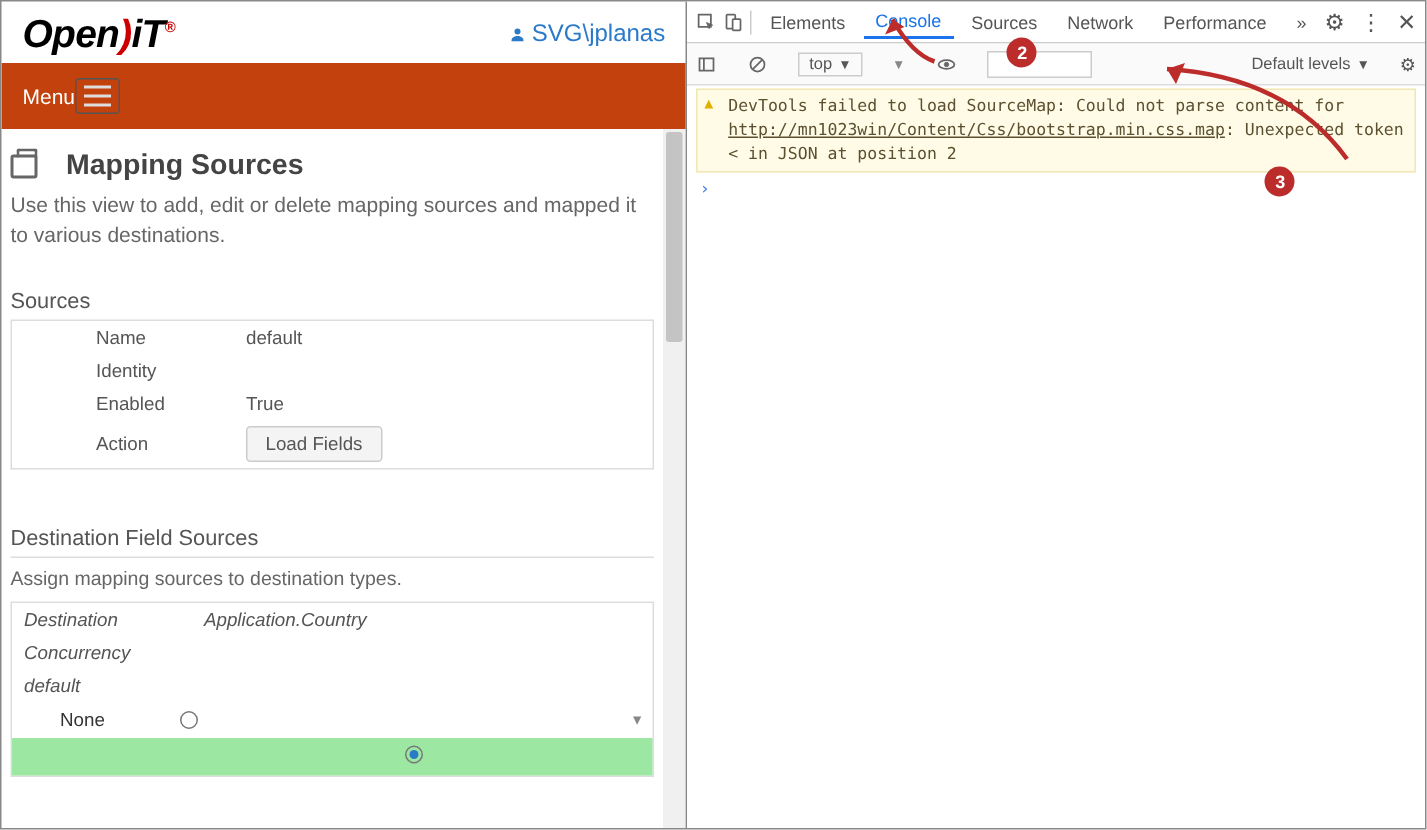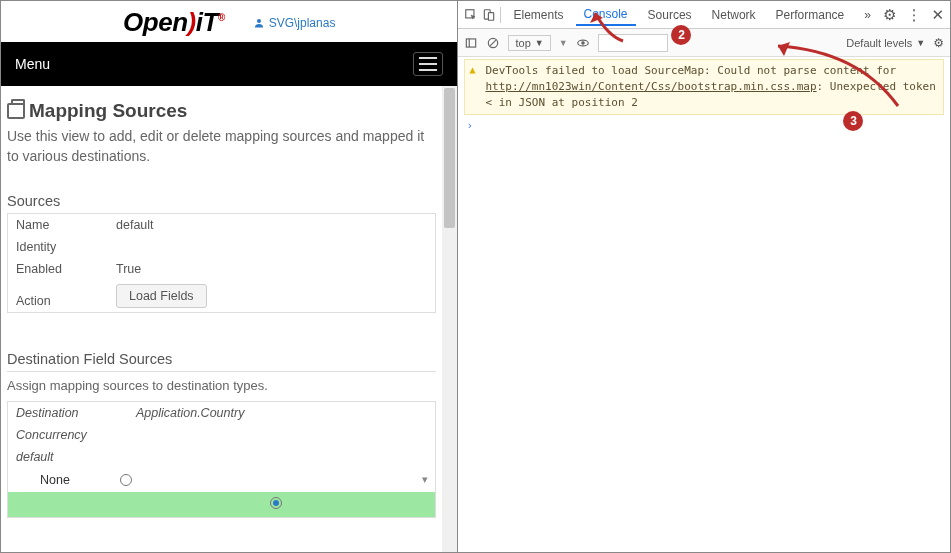--- a/index.html
+++ b/index.html
@@ -2,46 +2,46 @@
 <html><head>
 <meta charset="utf-8">
 <style>
   * { box-sizing: border-box; margin: 0; padding: 0; }
   body { font-family: "Segoe UI", Arial, sans-serif; font-size: 13px; color: #333; background: #fff; width: 951px; height: 553px; overflow: hidden; border: 1px solid #888; }
   .outer { display: flex; width: 100%; height: 100%; }
   .left-pane { width: 475px; height: 100%; border-right: 1px solid #888; display: flex; flex-direction: column; }
   .right-pane { flex: 1; height: 100%; display: flex; flex-direction: column; background: #fff; }
 
   
-  .header { display: flex; align-items: center; justify-content: center; padding: 6px 14px 4px; gap: 28px; }
+  .header { display: flex; align-items: center; justify-content: space-between; padding: 6px 14px 4px; gap: 28px; }
   .logo { font-size: 26px; font-weight: 700; font-style: italic; color: #000; letter-spacing: -0.5px; }
   .logo .paren { color: #c00; font-weight: 800; }
   .logo .it { font-style: italic; }
   .logo .reg { font-size: 10px; vertical-align: super; color: #c00; }
-  .user { color: #2a7ac8; font-size: 12px; display: flex; align-items: center; gap: 4px; }
+  .user { color: #2a7ac8; font-size: 16px; display: flex; align-items: center; gap: 4px; }
   .user-icon { width: 12px; height: 12px; fill: #2a7ac8; }
 
-  .menu-bar { background: #000000; color: #fff; display: flex; align-items: center; justify-content: space-between; padding: 10px 14px; }
+  .menu-bar { background: #c2410c; color: #fff; display: flex; align-items: center; justify-content: flex-start; padding: 10px 14px; }
   .menu-label { font-size: 14px; }
   .hamburger { width: 30px; height: 24px; display: flex; flex-direction: column; justify-content: center; gap: 4px; border: 1px solid #555; border-radius: 3px; padding: 3px 5px; }
   .hamburger span { display: block; height: 2px; background: #ddd; }
 
   .content-wrap { flex: 1; overflow: hidden; display: flex; }
   .content { flex: 1; overflow-y: auto; padding: 14px 6px 0 6px; }
   .vscroll { width: 15px; background: #f0f0f0; position: relative; }
   .vscroll-thumb { position: absolute; left: 2px; right: 2px; top: 2px; height: 140px; background: #c4c4c4; border-radius: 2px; }
 
-  .page-title { font-size: 19px; font-weight: 600; color: #444; display: flex; align-items: center; gap: 4px; margin-bottom: 4px; }
+  .page-title { font-size: 19px; font-weight: 600; color: #444; display: flex; align-items: center; gap: 19px; margin-bottom: 4px; }
   .map-icon { width: 18px; height: 16px; border: 2px solid #666; border-radius: 2px; position: relative; }
   .map-icon::before { content: ""; position: absolute; top: -6px; left: 2px; width: 10px; height: 4px; border: 2px solid #666; border-bottom: none; border-radius: 2px 2px 0 0; }
   .page-desc { color: #666; font-size: 14px; line-height: 1.45; margin-bottom: 26px; }
 
   .section-h { font-size: 14.5px; color: #555; border-bottom: 1px solid #ddd; padding-bottom: 4px; margin-bottom: 0; margin-top: 6px; }
   .tbl { width: 100%; border: 1px solid #ddd; border-top: none; }
-  .tbl-row { display: flex; align-items: flex-end; padding: 4px 8px; font-size: 12.5px; color: #555; }
+  .tbl-row { display: flex; align-items: center; padding: 4px 8px; font-size: 12.5px; color: #555; margin-left: 48px; }
   .tbl-k { width: 100px; }
   .tbl-v { flex: 1; }
   .btn { display: inline-block; padding: 4px 12px; border: 1px solid #ccc; border-radius: 3px; background: #f4f4f4; font-size: 12.5px; color: #555; cursor: pointer; }
 
   .sub-desc { color: #666; font-size: 13px; margin: 6px 0 8px; }
   .dest-box { border: 1px solid #ddd; }
   .dest-row { display: flex; align-items: center; padding: 4px 8px; font-size: 12.5px; color: #555; font-style: italic; }
   .dest-k { width: 120px; }
   .radio-row { display: flex; align-items: center; padding: 5px 8px 5px 32px; font-size: 12.5px; }
   .radio-row.sel { background: #9ce8a2; }
@@ -53,21 +53,21 @@
   .sectspace { height: 32px; }
 
   
   .dt-top { display: flex; align-items: center; border-bottom: 1px solid #ccc; height: 28px; padding: 0 6px; gap: 4px; font-size: 12px; color: #555; }
   .dt-tab { padding: 4px 8px; cursor: pointer; }
   .dt-tab.active { color: #1a73e8; border-bottom: 2px solid #1a73e8; padding-bottom: 3px; }
   .dt-icon { width: 14px; height: 14px; fill: #666; stroke: #666; }
   .dt-right { margin-left: auto; display: flex; align-items: center; gap: 10px; color: #555; }
   .dt-right .g { font-size: 15px; }
 
-  .dt-sub { display: flex; align-items: center; border-bottom: 1px solid #ddd; height: 28px; padding: 0 6px; gap: 8px; font-size: 12px; color: #555; background: #fafafa; position: relative; }
+  .dt-sub { display: flex; align-items: center; border-bottom: 1px solid #ddd; height: 28px; padding: 0 6px; gap: 20px; font-size: 12px; color: #555; background: #fafafa; position: relative; }
   .ctx { border: 1px solid #ccc; padding: 1px 6px; font-size: 11px; display: flex; align-items: center; gap: 4px; }
   .filter { border: 1px solid #ccc; width: 70px; height: 18px; background: #fff; }
   .lvl { font-size: 11px; color: #555; display: flex; align-items: center; gap: 4px; }
 
   .badge { position: absolute; width: 20px; height: 20px; border-radius: 50%; background: #bb2c2a; color: #fff; font-weight: 700; font-size: 12px; display: flex; align-items: center; justify-content: center; z-index: 20; }
   .b2 { top: 24px; left: 213px; }
   .b3 { top: 110px; left: 385px; }
 
   .console-body { flex: 1; padding: 2px 6px; font-family: Menlo, Consolas, monospace; font-size: 11px; position: relative; }
   .warn { background: #fffbe6; border: 1px solid #f1e7b4; padding: 3px 4px 3px 20px; color: #5c5030; position: relative; line-height: 1.45; }

